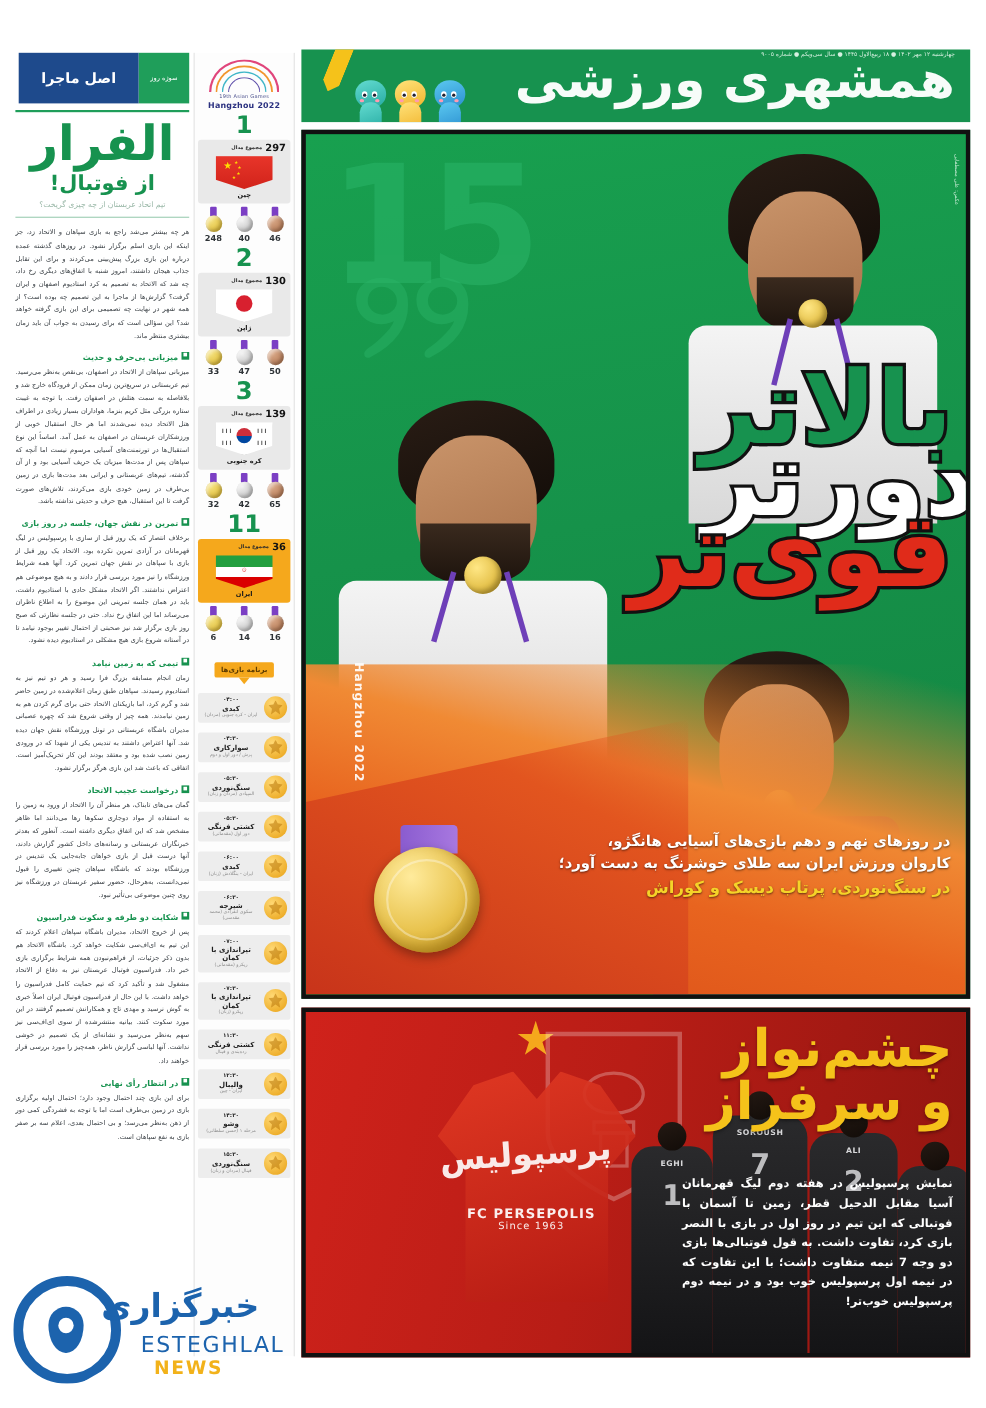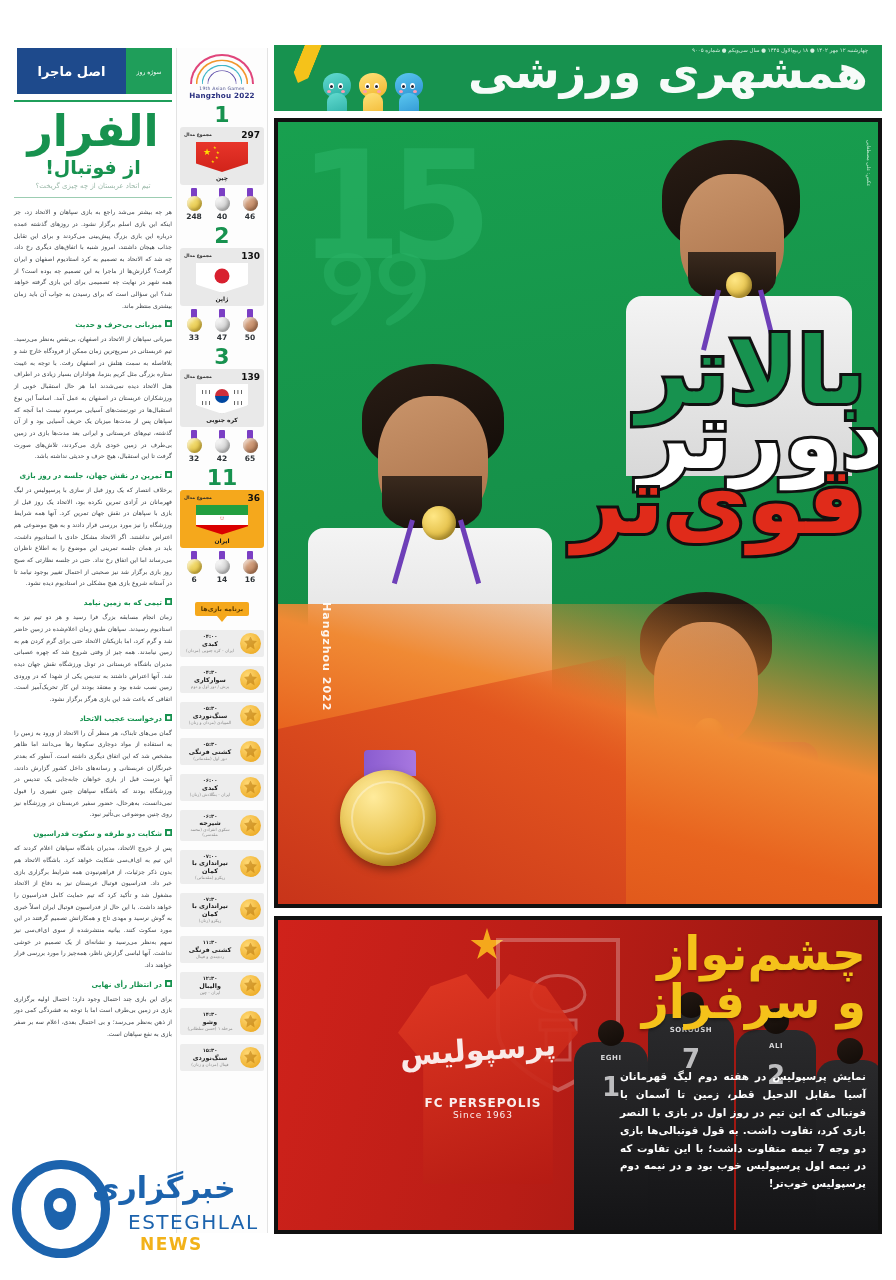--- a/index.html
+++ b/index.html
@@ -80,21 +80,21 @@
   .rank-num {
     text-align:center; font-size:22px; font-weight:bold;
     color:#17924f; line-height:.95; margin-top:5px;
   }
   .rank-num.ir { color:#17924f; }
   .flagcard {
     background:#e9e9e9; border-radius:3px; padding:3px 4px 4px;
     margin-top:1px; position:relative;
   }
   .flagcard.ir { background:#f5a81c; }
-  .fc-top { display:flex; align-items:center; justify-content:space-between; gap:3px; }
+  .fc-top { display:flex; align-items:center; gap:3px; }
   .fc-label { font-size:4.6px; color:#2a2a2a; font-weight:bold; }
   .fc-total { font-size:9px; font-weight:bold; color:#111; }
   .fc-flag {
     width:52px; height:30px; margin:2px auto 0;
     position:relative; overflow:hidden;
     clip-path: polygon(0 0,100% 0,100% 72%,50% 100%,0 72%);
     box-shadow:0 1px 2px rgba(0,0,0,.25);
   }
   .fc-country { text-align:center; font-size:6px; font-weight:bold; color:#1a1a1a; margin-top:2px; }
 
@@ -765,20 +765,25 @@
 
     <div class="vertical-credit">عکس: علی مصطفایی</div>
     <div class="hangzhou-v">Hangzhou 2022</div>
 
     <div class="hero-headline">
       <span class="hl hl1">بالاتر</span>
       <span class="hl hl2">دورتر</span>
       <span class="hl hl3">قوی‌تر</span>
     </div>
 
+    <div class="hero-deck">
+      <div class="hd-line">در روزهای نهم و دهم بازی‌های آسیایی هانگژو،</div>
+      <div class="hd-line">کاروان ورزش ایران سه طلای خوشرنگ به دست آورد؛</div>
+      <div class="hd-line accent">در سنگ‌نوردی، پرتاب دیسک و کوراش</div>
+    </div>
   </div>
 
   <div class="bottom">
     <div class="bt-bg"></div>
 
     <div class="bt-star"></div>
     <div class="bt-crest">
       <svg viewBox="0 0 132 162" width="132" height="162" aria-hidden="true">
         <path d="M6 6 H126 V96 C126 130 66 156 66 156 C66 156 6 130 6 96 Z" fill="none" stroke="#ffffff" stroke-width="4"></path>
         <path d="M42 52 c10 -14 38 -14 48 0 c8 12 -2 26 -24 26 c-22 0 -32 -14 -24 -26 z" fill="none" stroke="#ffffff" stroke-width="3"></path>

